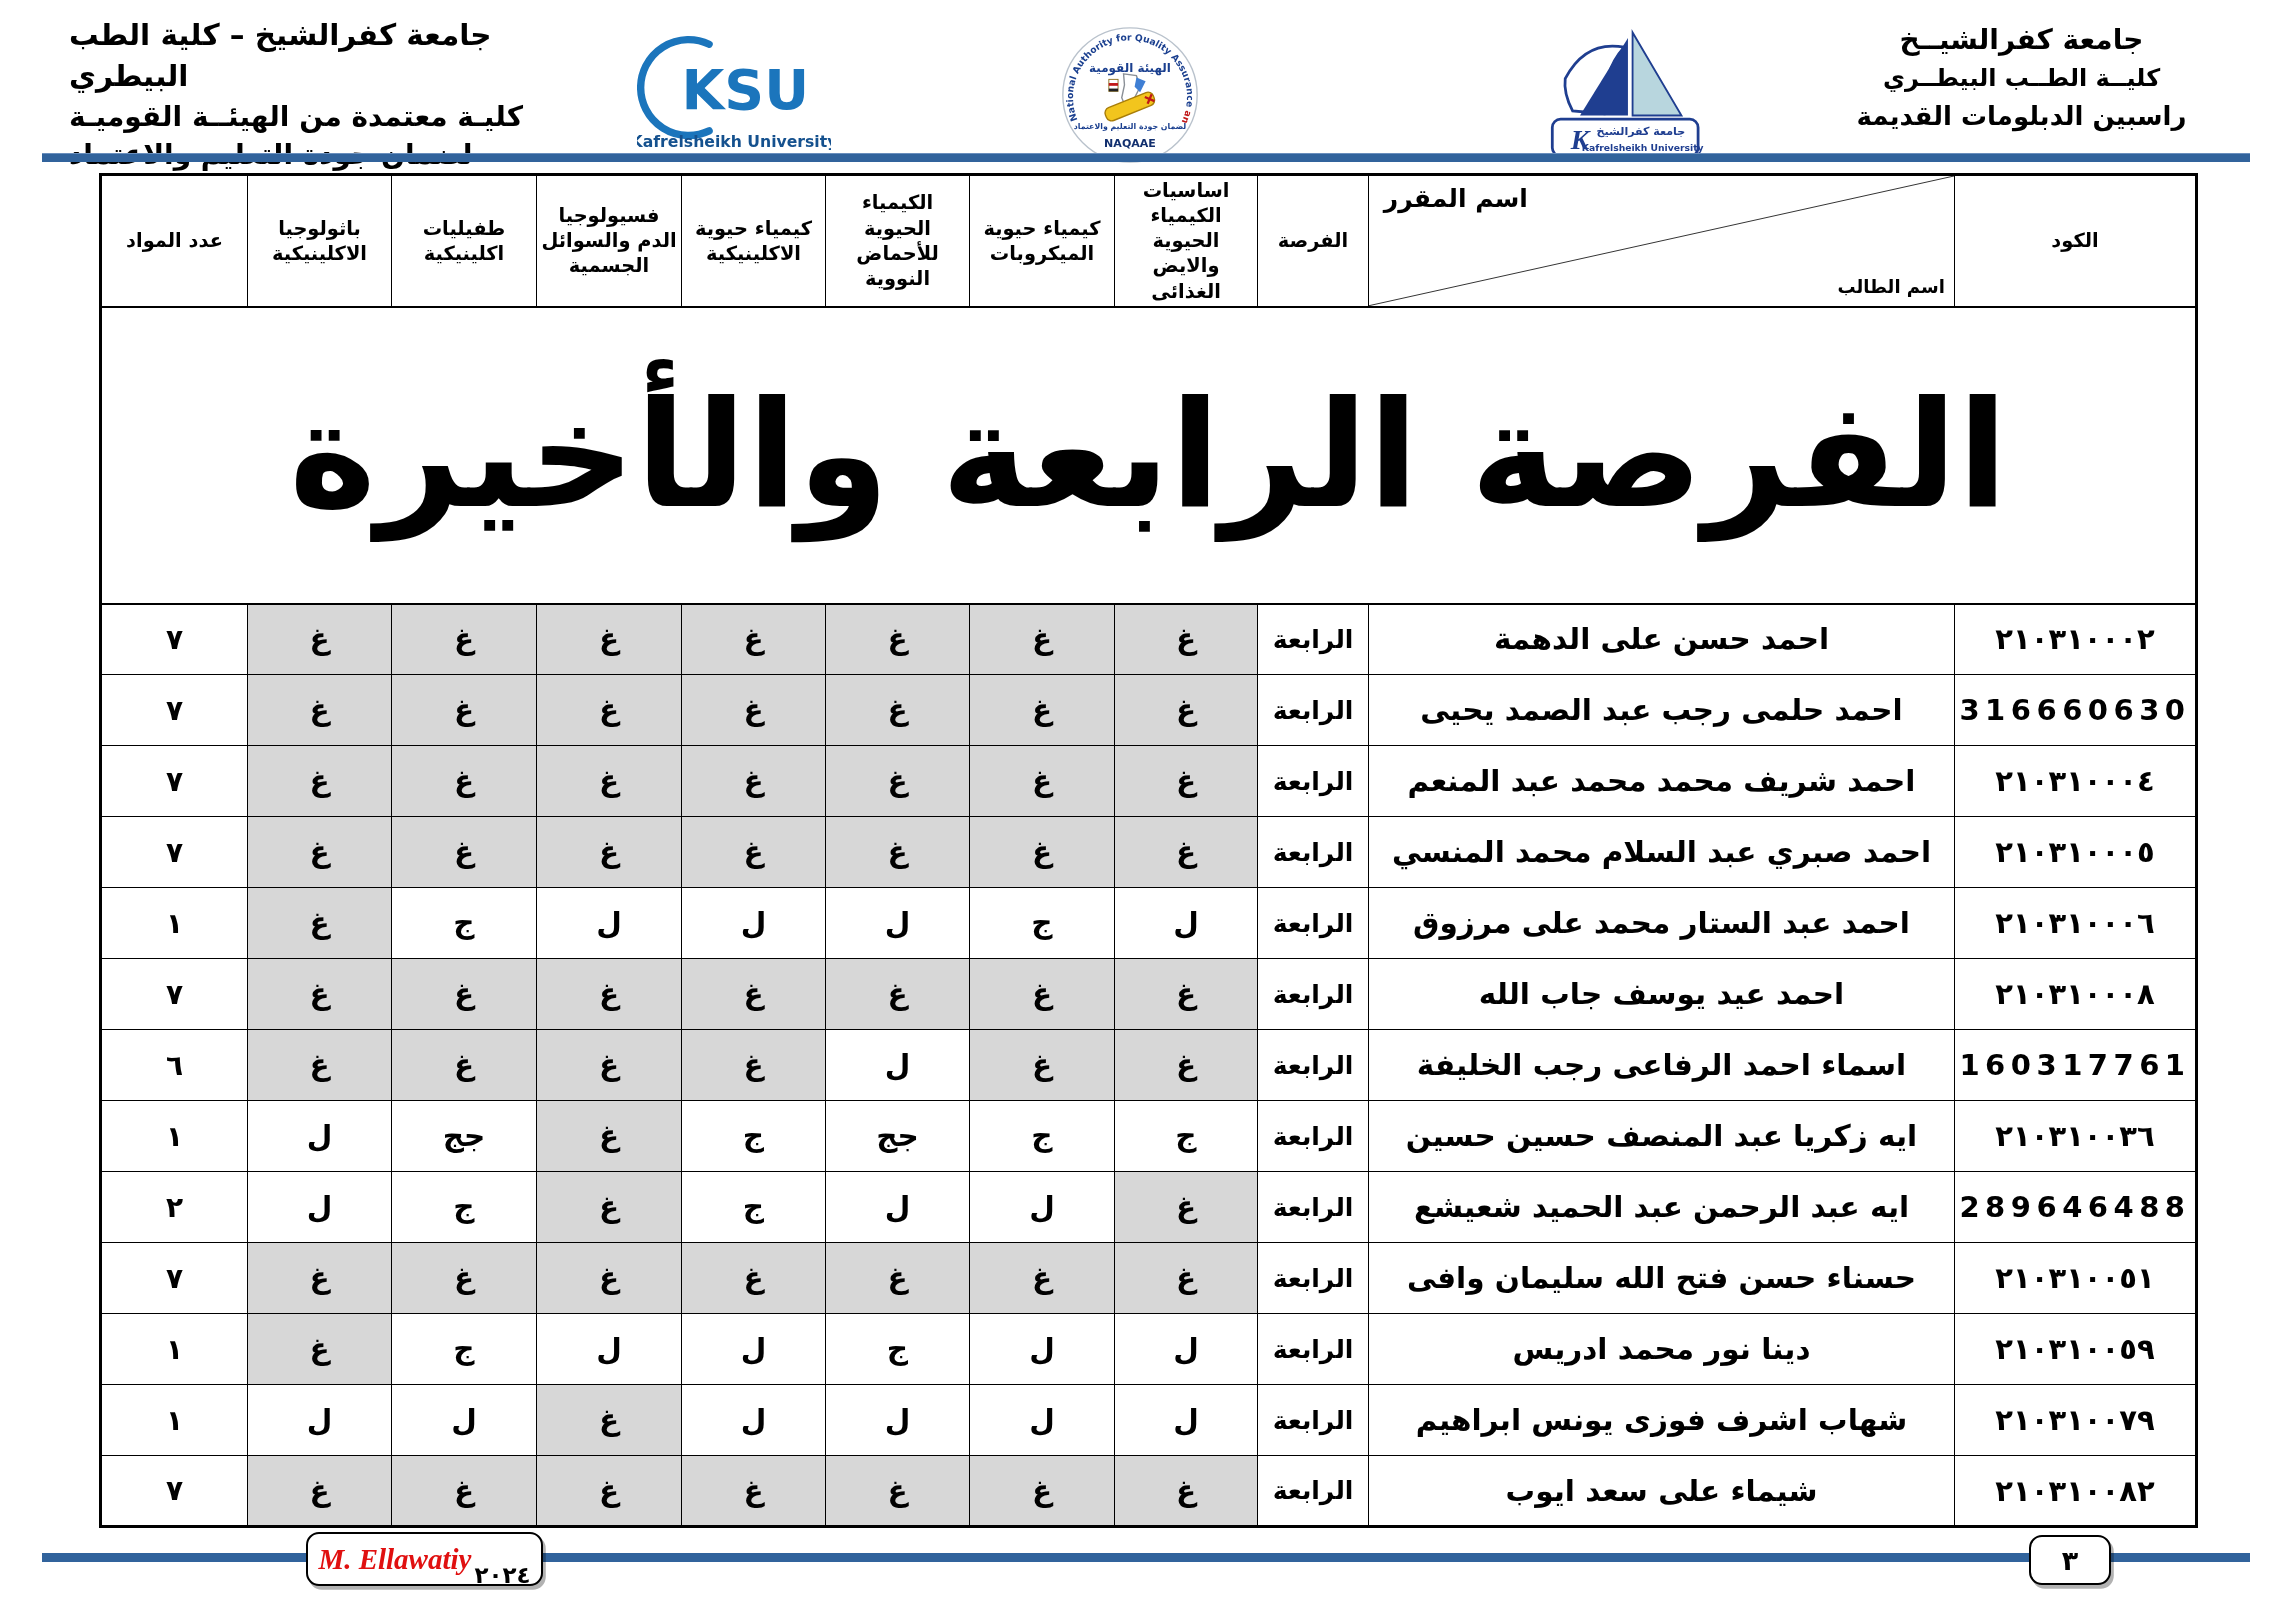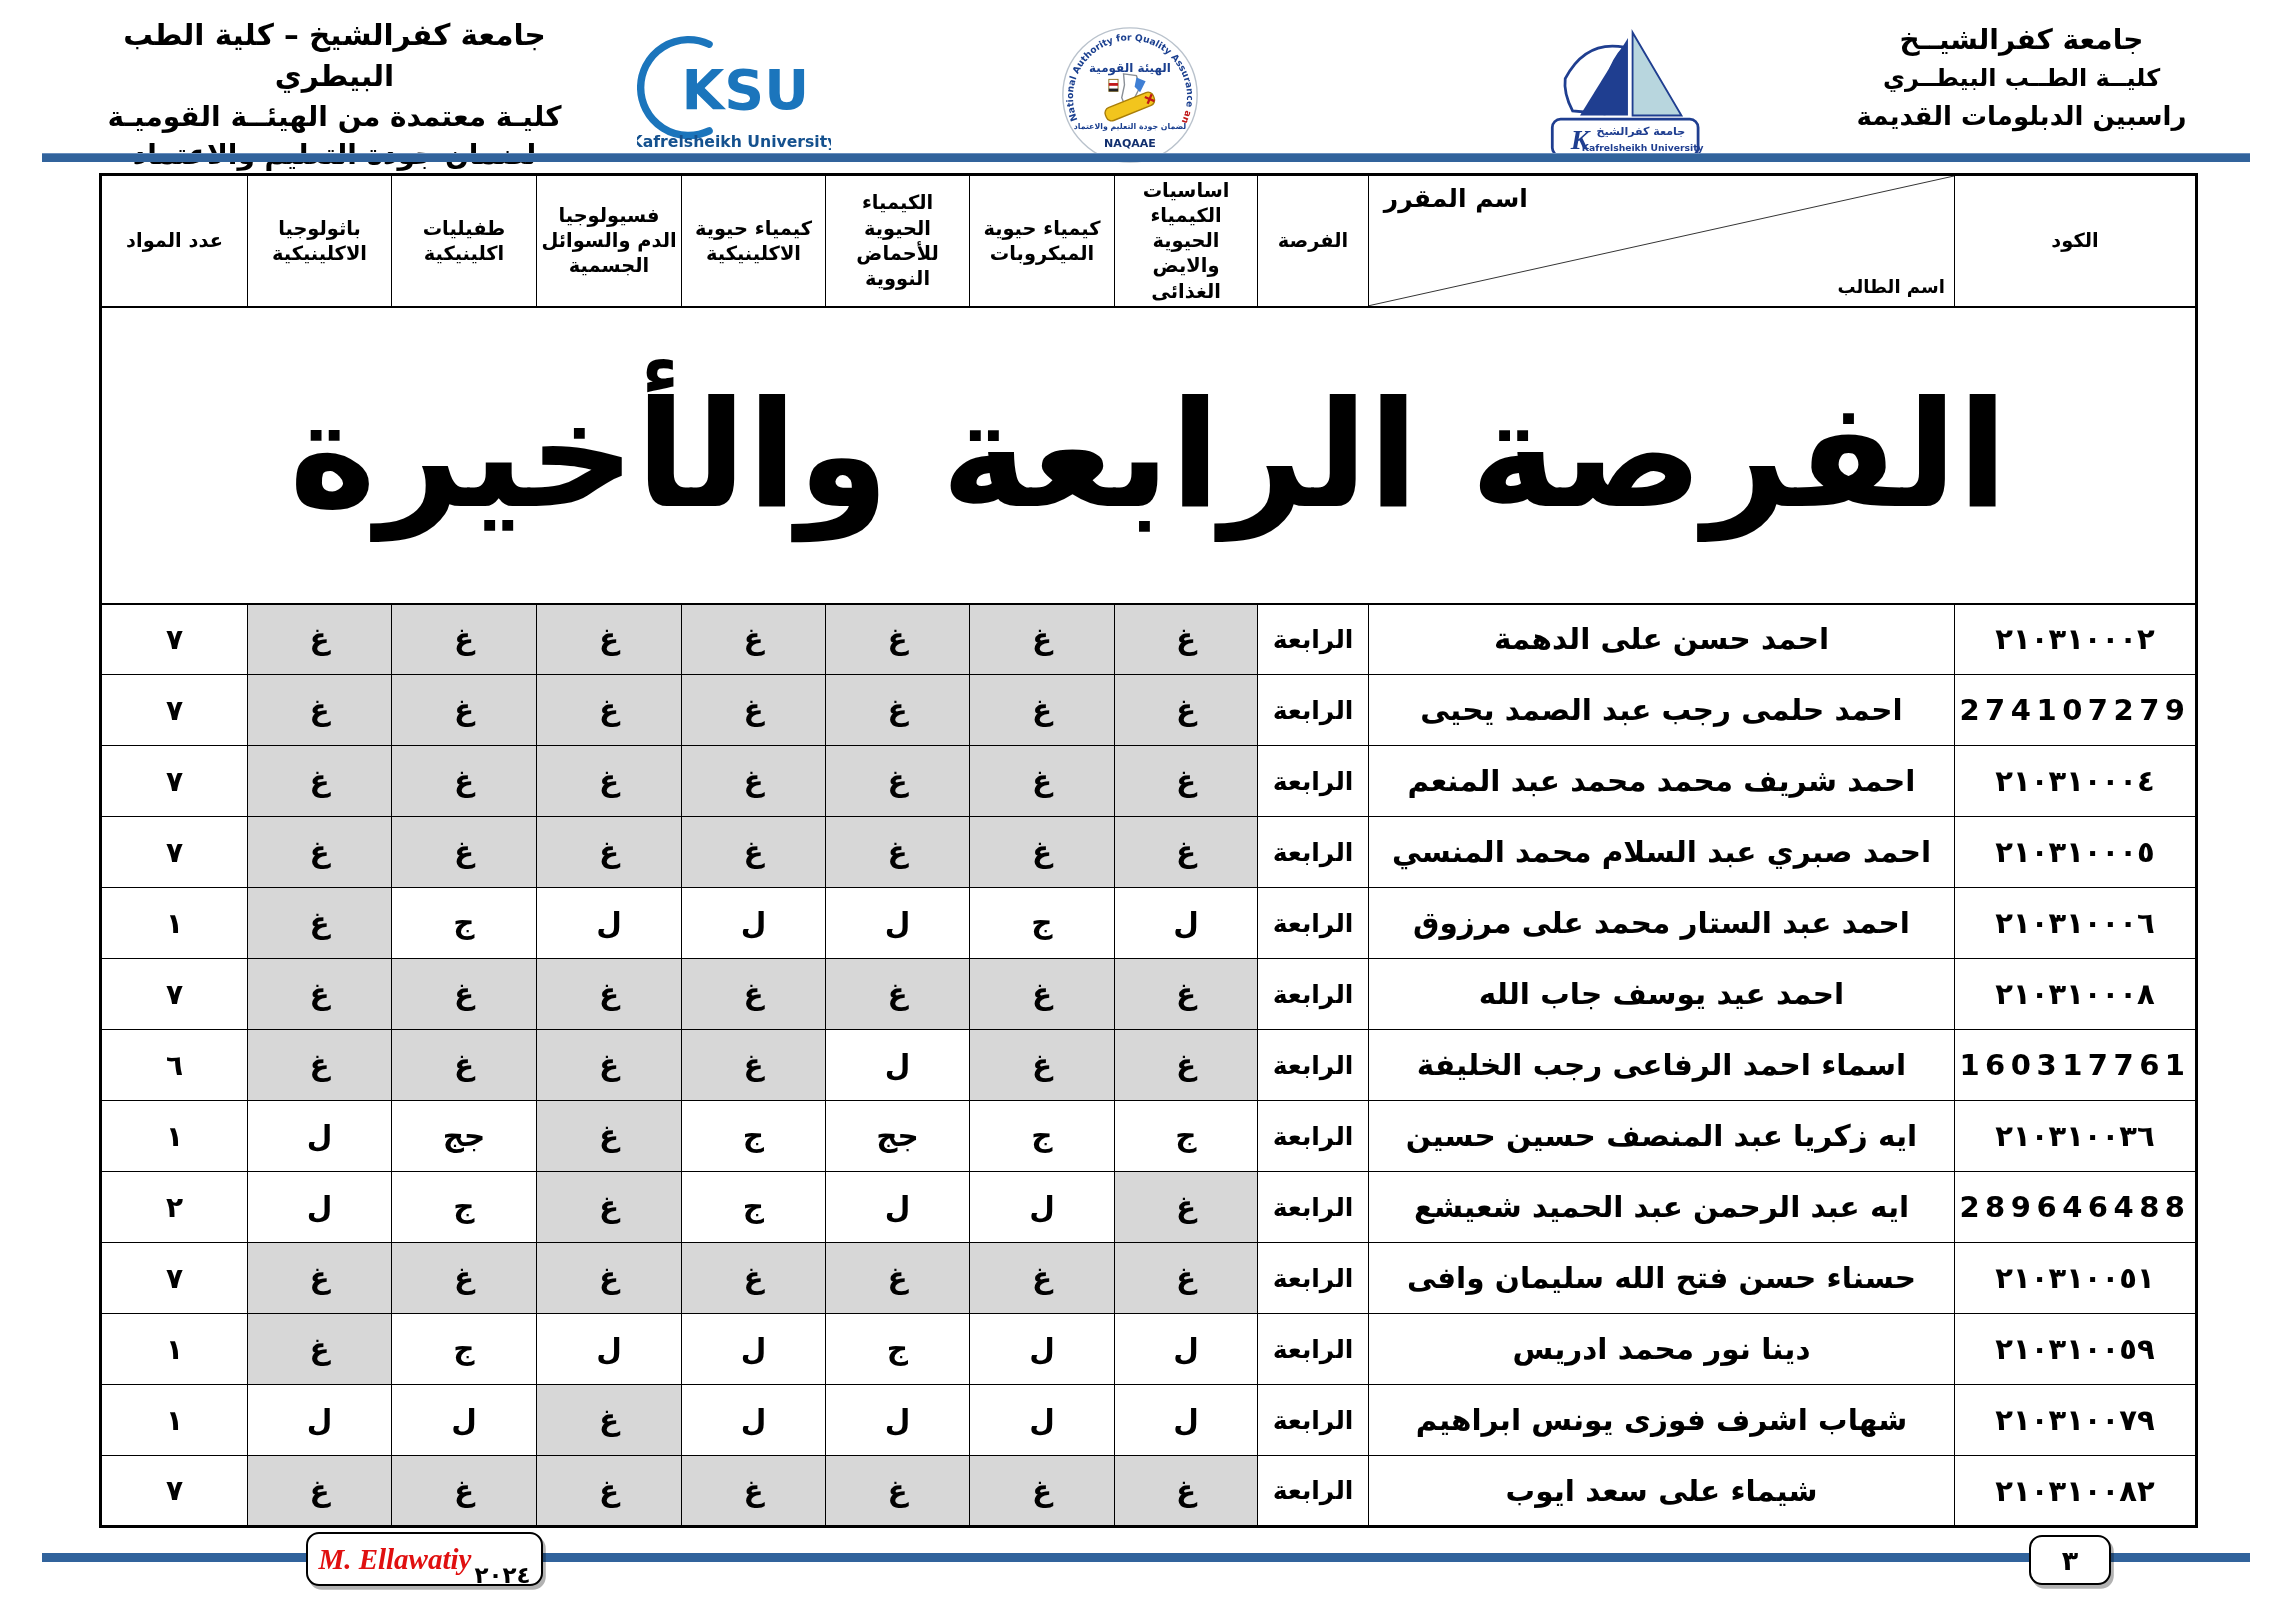--- a/index.html
+++ b/index.html
@@ -3,21 +3,21 @@
 <meta charset="utf-8">
 <style>
   html,body { margin:0; padding:0; background:#888; }
   .page {
     position:relative; width:2290px; height:1620px; background:#ffffff;
     font-family:"DejaVu Sans", sans-serif; color:#000; overflow:hidden;
     margin:0 auto;
   }
   
   .hdr-left {
-    position:absolute; left:69px; top:14.8px; width:531px; text-align:center;
+    position:absolute; left:69px; top:14.8px; width:531px; text-align:left;
     font-weight:bold;
   }
   .hdr-left .l1 { font-size:29.5px; line-height:41px; }
   .hdr-left .l2 { font-size:28px; line-height:39px; }
   .hdr-left .l3 { font-size:28px; line-height:37px; }
 
   .hdr-right {
     position:absolute; left:1786px; top:20px; width:471px; text-align:center;
     font-weight:bold;
   }
@@ -199,21 +199,21 @@
           <td class="grade-cell gray">غ</td>
           <td class="grade-cell gray">غ</td>
           <td class="grade-cell gray">غ</td>
           <td class="grade-cell gray">غ</td>
           <td class="grade-cell gray">غ</td>
           <td class="grade-cell gray">غ</td>
           <td class="grade-cell gray">غ</td>
           <td class="count-cell">٧</td>
         </tr>
         <tr>
-          <td class="code-cell">274107279</td>
+          <td class="code-cell">316660630</td>
           <td class="name-cell">احمد حلمى رجب عبد الصمد يحيى</td>
           <td class="attempt-cell">الرابعة</td>
           <td class="grade-cell gray">غ</td>
           <td class="grade-cell gray">غ</td>
           <td class="grade-cell gray">غ</td>
           <td class="grade-cell gray">غ</td>
           <td class="grade-cell gray">غ</td>
           <td class="grade-cell gray">غ</td>
           <td class="grade-cell gray">غ</td>
           <td class="count-cell">٧</td>

